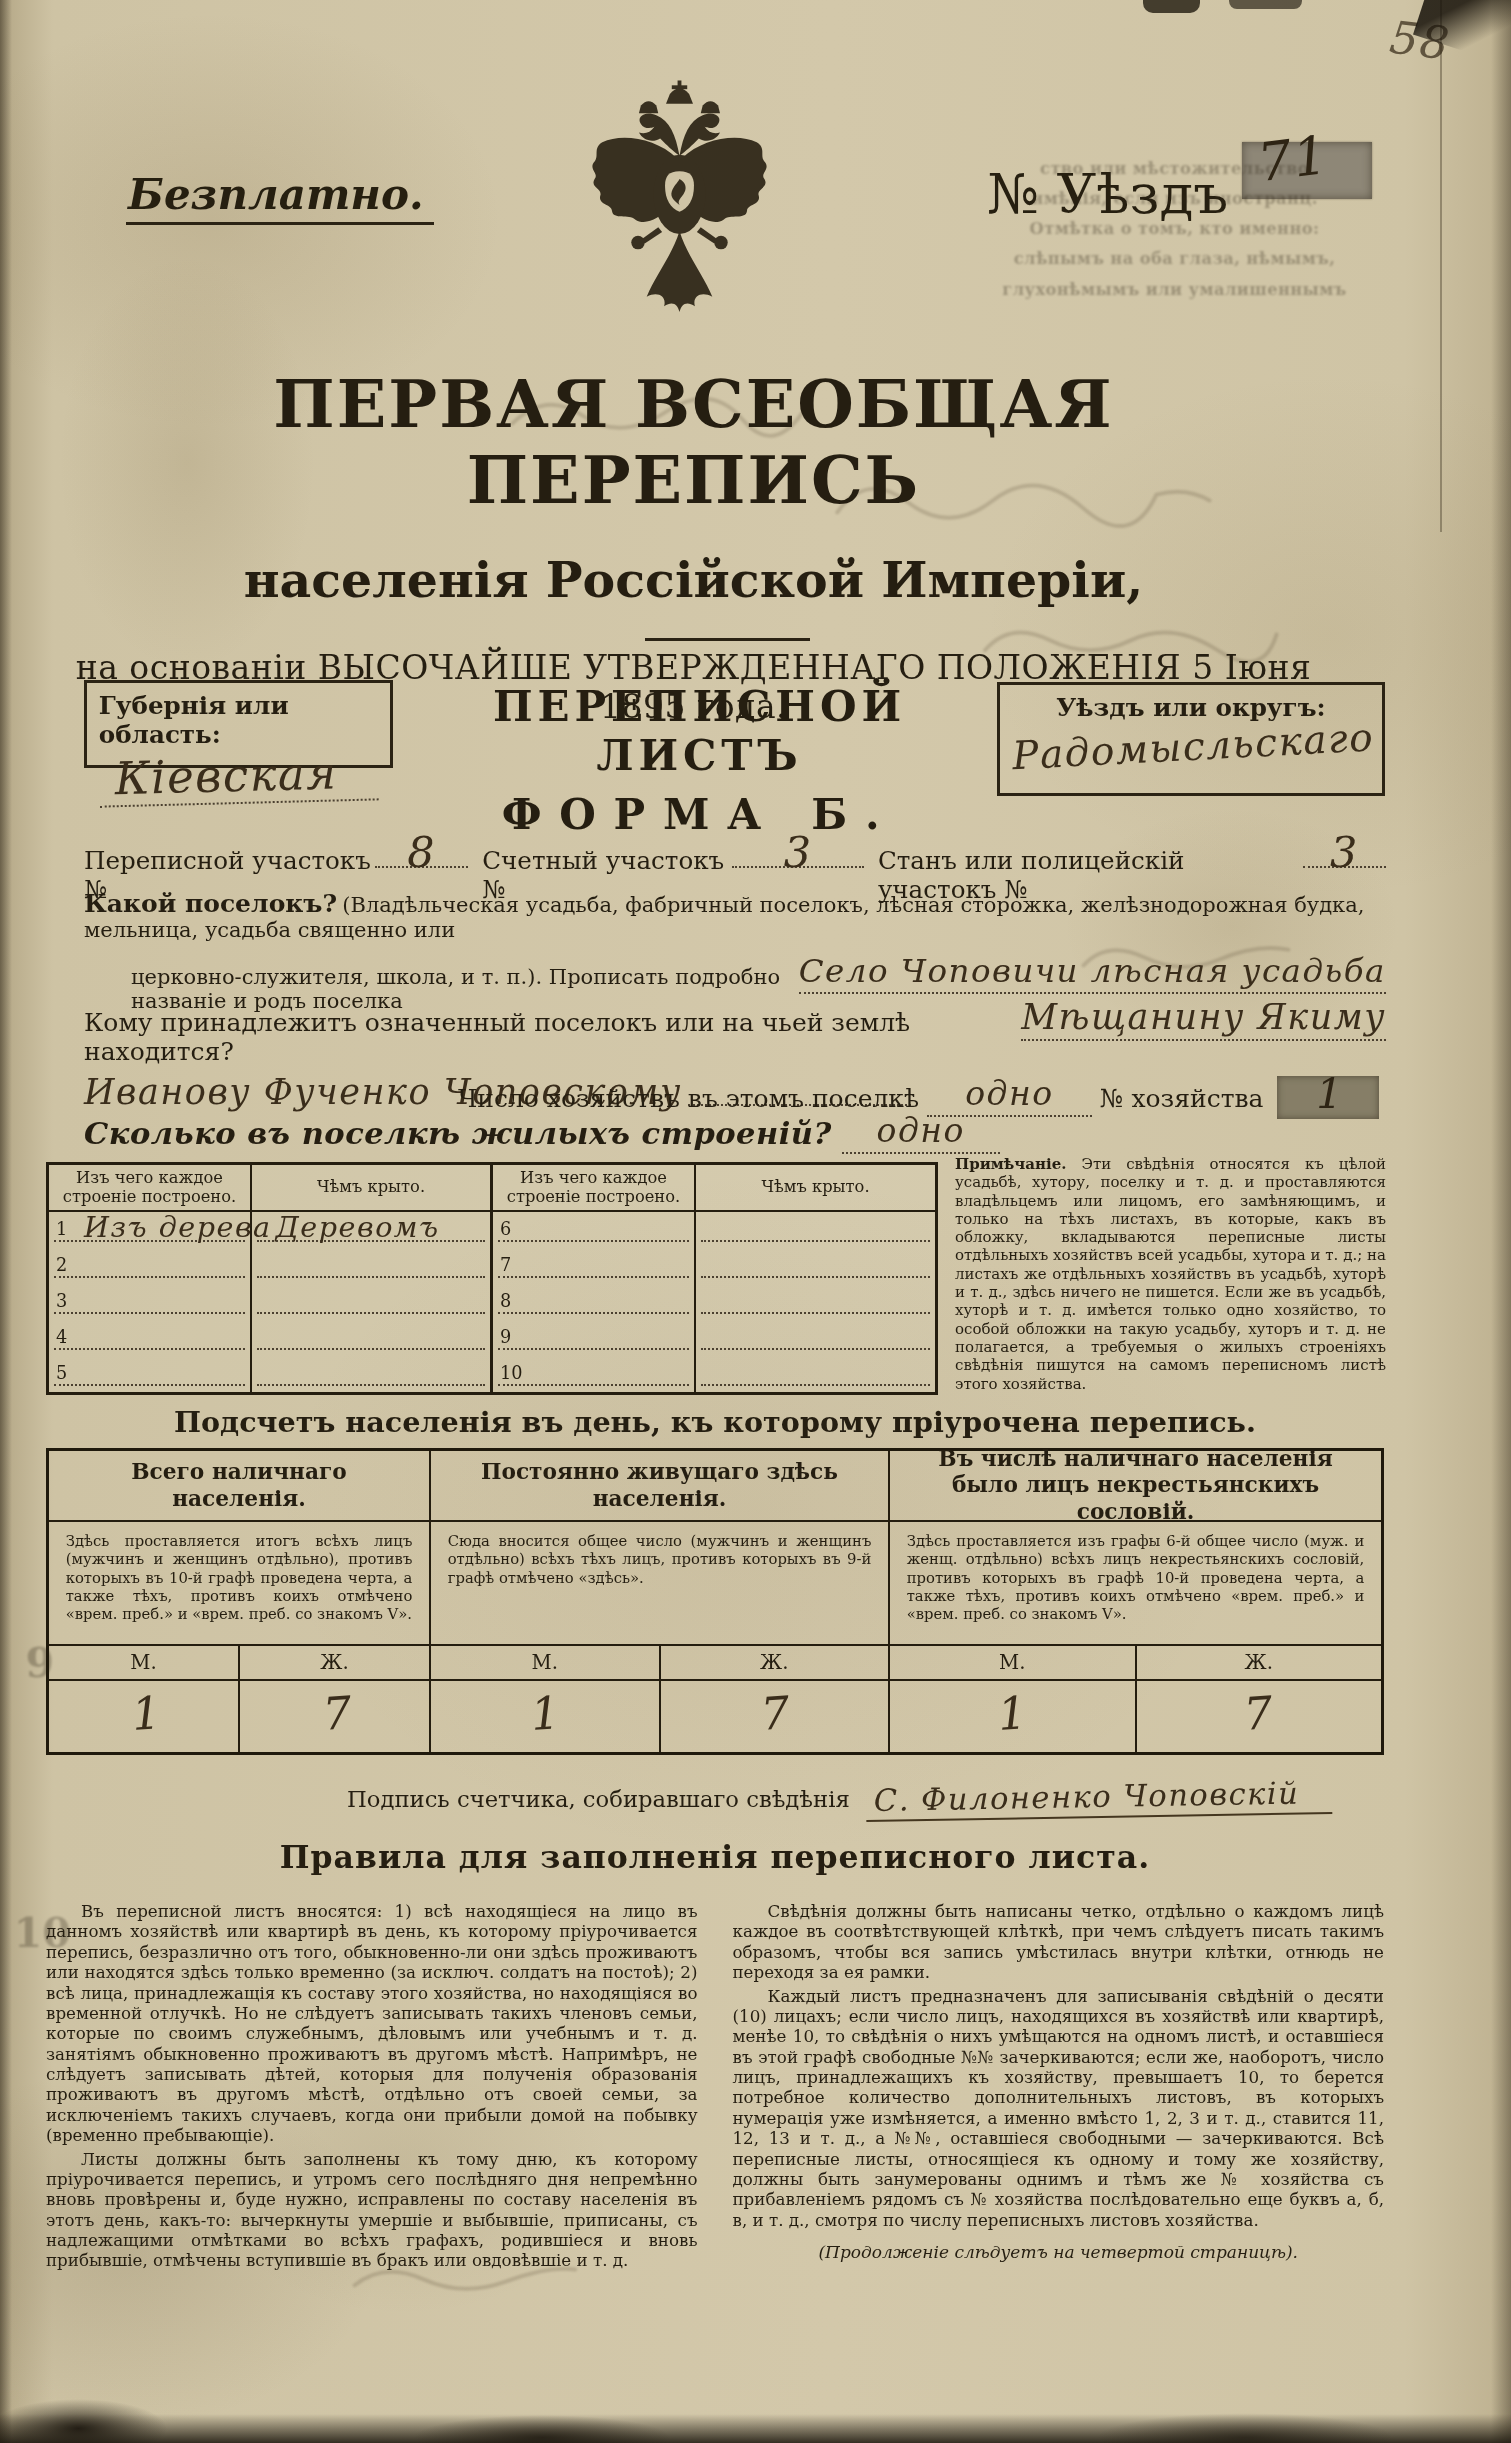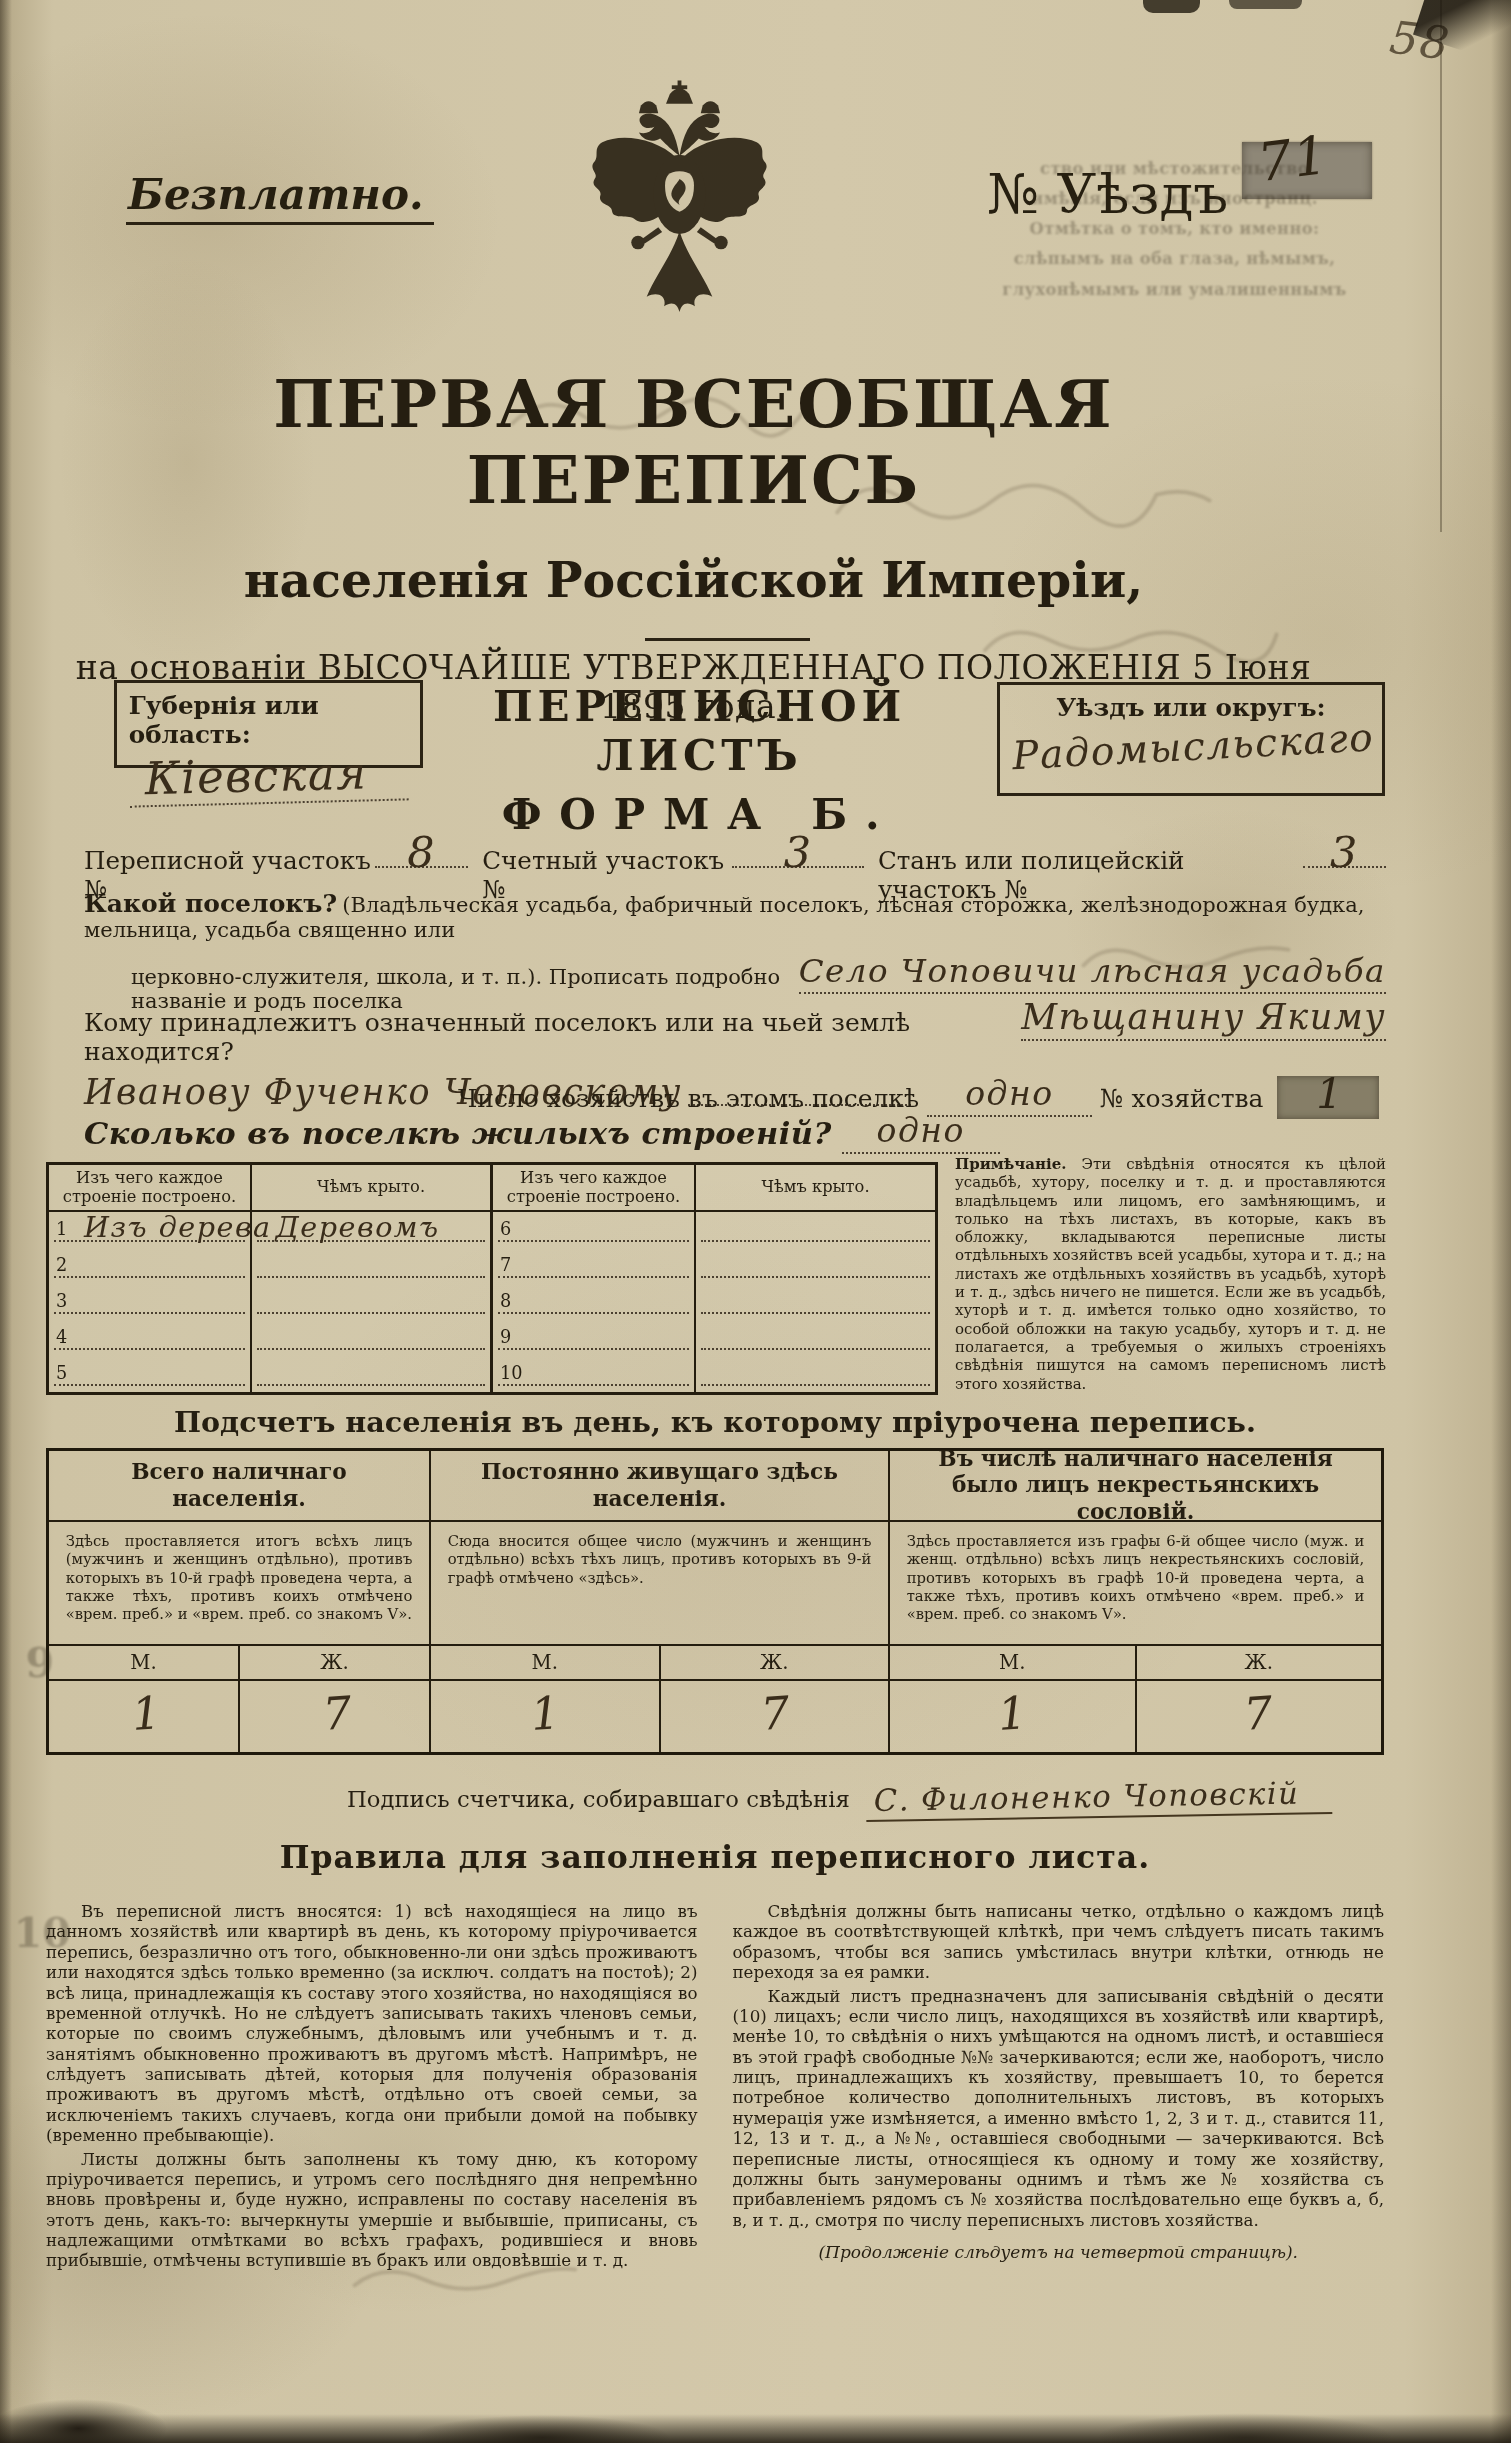--- a/index.html
+++ b/index.html
@@ -43,21 +43,21 @@
   .bleed-margin-num { font-weight:bold; color:#332a1a; opacity:.3; filter:blur(0.9px); font-size:41px; }
 
   
   .title-wrap { left:63px; top:366px; width:1261px; text-align:center; }
   .title-1 { font-size:65px; font-weight:bold; letter-spacing:2px; }
   .title-2 { margin-top:33px; font-size:49px; font-weight:bold; }
   .title-3 { margin-top:39px; font-size:33px; font-weight:normal; letter-spacing:0.5px; }
   .title-divider { left:645px; top:638px; width:165px; border-top:3.4px solid #2b2314; }
 
   
-  .gub-box { left:84px; top:680px; width:309px; height:88px; border:3px solid #2b2314; padding:7.9px 11.8px 5.9px;margin-left:30px; }
+  .gub-box { left:84px; top:680px; width:309px; height:88px; border:3px solid #2b2314; padding:7.9px 11.8px 5.9px; }
   .gub-box .lbl { font-size:24.6px; font-weight:bold; }
   .gub-box .hw { display:block; margin-top:0px; padding-left:15.8px; font-size:45px;
                  border-bottom:2.5px dotted #4b4030; transform:rotate(-1.5deg); }
   .center-form-title { left:414px; top:682px; width:571px; text-align:center; }
   .cft-1 { font-size:42px; font-weight:bold; letter-spacing:4.9px; }
   .cft-2 { margin-top:9.9px; font-size:42px; font-weight:bold; letter-spacing:17.7px; }
   .uezd-box { left:997px; top:682px; width:388px; height:114px; border:3px solid #2b2314;
               padding:7.9px 11.8px 3.9px; text-align:center; }
   .uezd-box .lbl { font-size:24.6px; font-weight:bold; }
   .uezd-box .hw { display:block; margin-top:2px; font-size:39px; transform:rotate(-3deg); }

